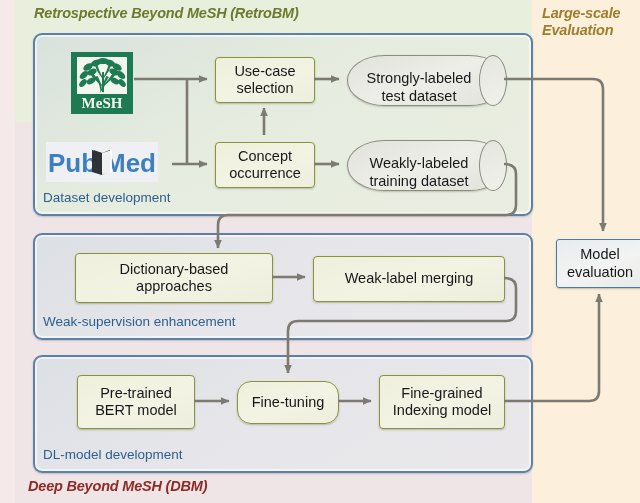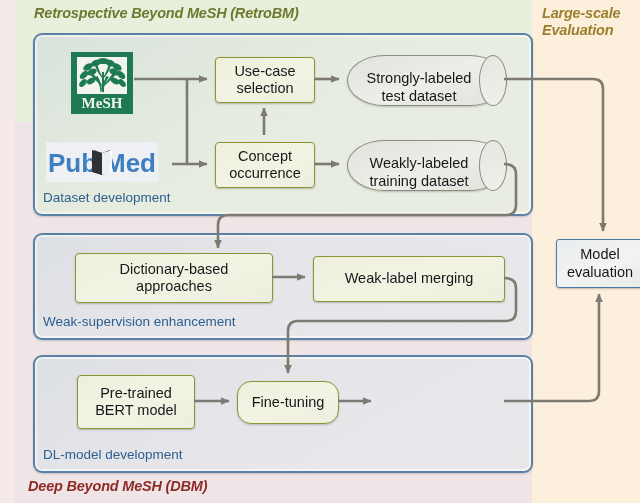--- a/index.html
+++ b/index.html
@@ -200,20 +200,22 @@
   <div class="pbox" style="left:298px;top:256px;width:190px;height:44px;">Weak-label merging</div>
 
   <div class="panel" style="left:18px;top:355px;width:496px;height:114px;"></div>
   <div class="panel-label" style="left:28px;top:447px;">DL-model development</div>
 
   <div class="pbox" style="left:62px;top:375px;width:116px;height:52px;">Pre-trained
 BERT model</div>
 
   <div class="pbox" style="left:222px;top:381px;width:100px;height:41px;border-radius:14px;">Fine-tuning</div>
 
+  <div class="pbox" style="left:364px;top:375px;width:124px;height:52px;">Fine-grained
+Indexing model</div>
 
   <div class="bbox" style="left:541px;top:239px;width:86px;height:47px;">Model
 evaluation</div>
 
   <svg id="wires" viewBox="0 0 640 503">
     <defs>
       <marker id="ah" markerWidth="9" markerHeight="8" refX="8.4" refY="4" orient="auto" markerUnits="userSpaceOnUse">
         <path d="M0,0 L9,4 L0,8 z" fill="#7d7a72"></path>
       </marker>
     </defs>

